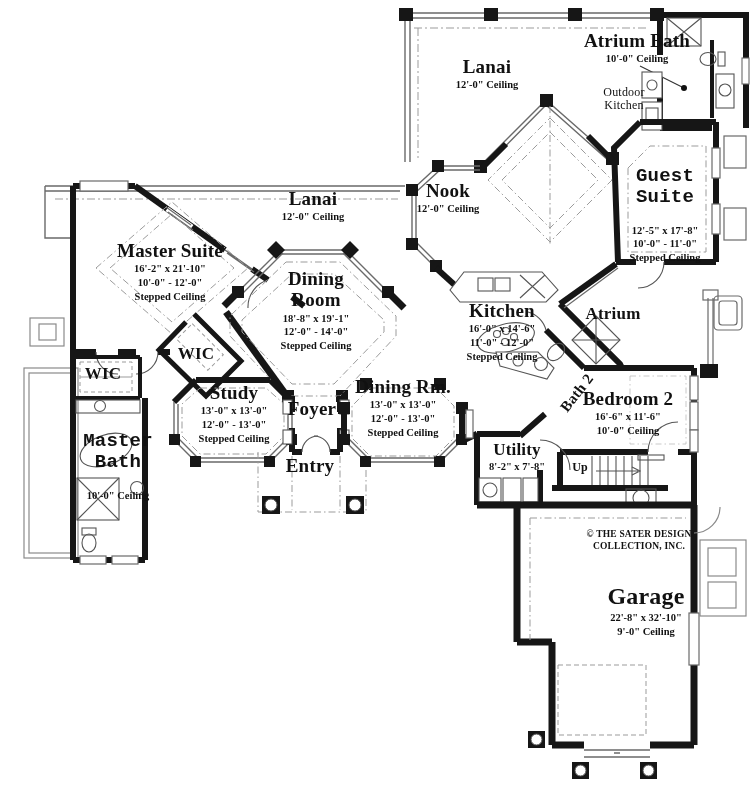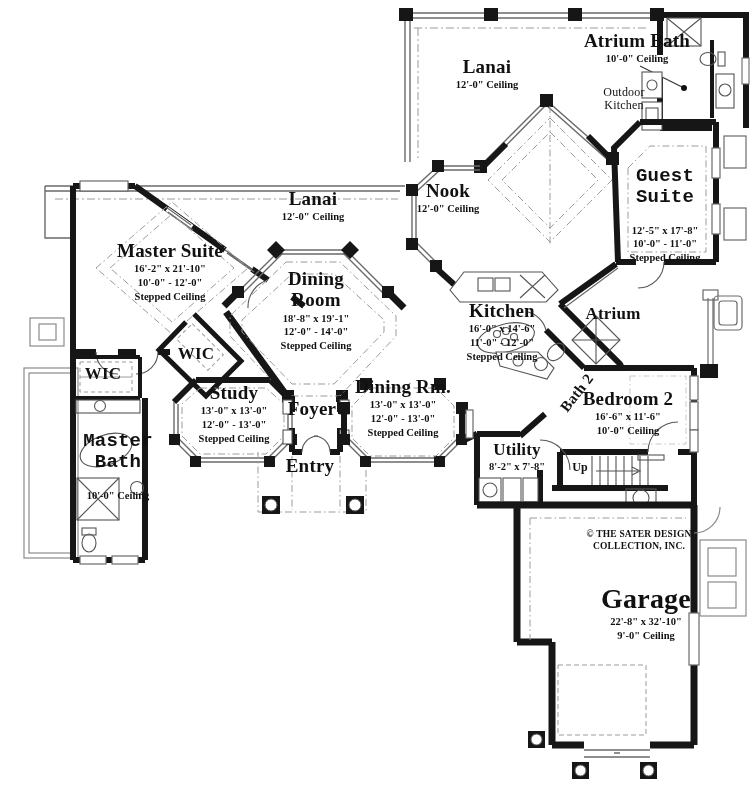--- a/index.html
+++ b/index.html
@@ -7,21 +7,21 @@
         font-family:"Liberation Serif", serif;color:#111;}
   .plan svg{position:absolute;left:0;top:0;}
   .room{position:absolute;text-align:center;transform:translateX(-50%);line-height:1.12;z-index:5;}
   .rname{font-weight:bold;font-size:19px;letter-spacing:.2px;}
   .rdim{font-weight:bold;font-size:10.5px;margin-top:2px;white-space:nowrap;}
   .rdim:empty{display:none;}
   .nowrap .rname{white-space:nowrap;}
   .w70 .rname{width:70px;margin:16px auto;font-family:Liberation Mono, monospace;}
   .w80 .rname{width:80px;margin:0 auto;}
   .w92 .rname{width:92px;margin:0 auto;}
-  .sz24 .rname{font-size:28px;}
+  .sz24 .rname{font-size:24px;}
   .sz17 .rname{font-size:17px;}
   .sz15 .rname{font-size:15px;}
   .sz14 .rname{font-size:17px;}
   .sz12 .rname{font-size:12px;}
   .sz9 .rname{font-size:12px;font-weight:normal;line-height:1.05;width:52px;margin:0 auto;}
   .rot{transform:translate(-50%,-50%) rotate(-52deg);}
   .copyright{position:absolute;text-align:center;transform:translateX(-50%);
              font-size:9.5px;font-weight:600;letter-spacing:.2px;line-height:1.25;z-index:5;}
 </style>
 </head>

